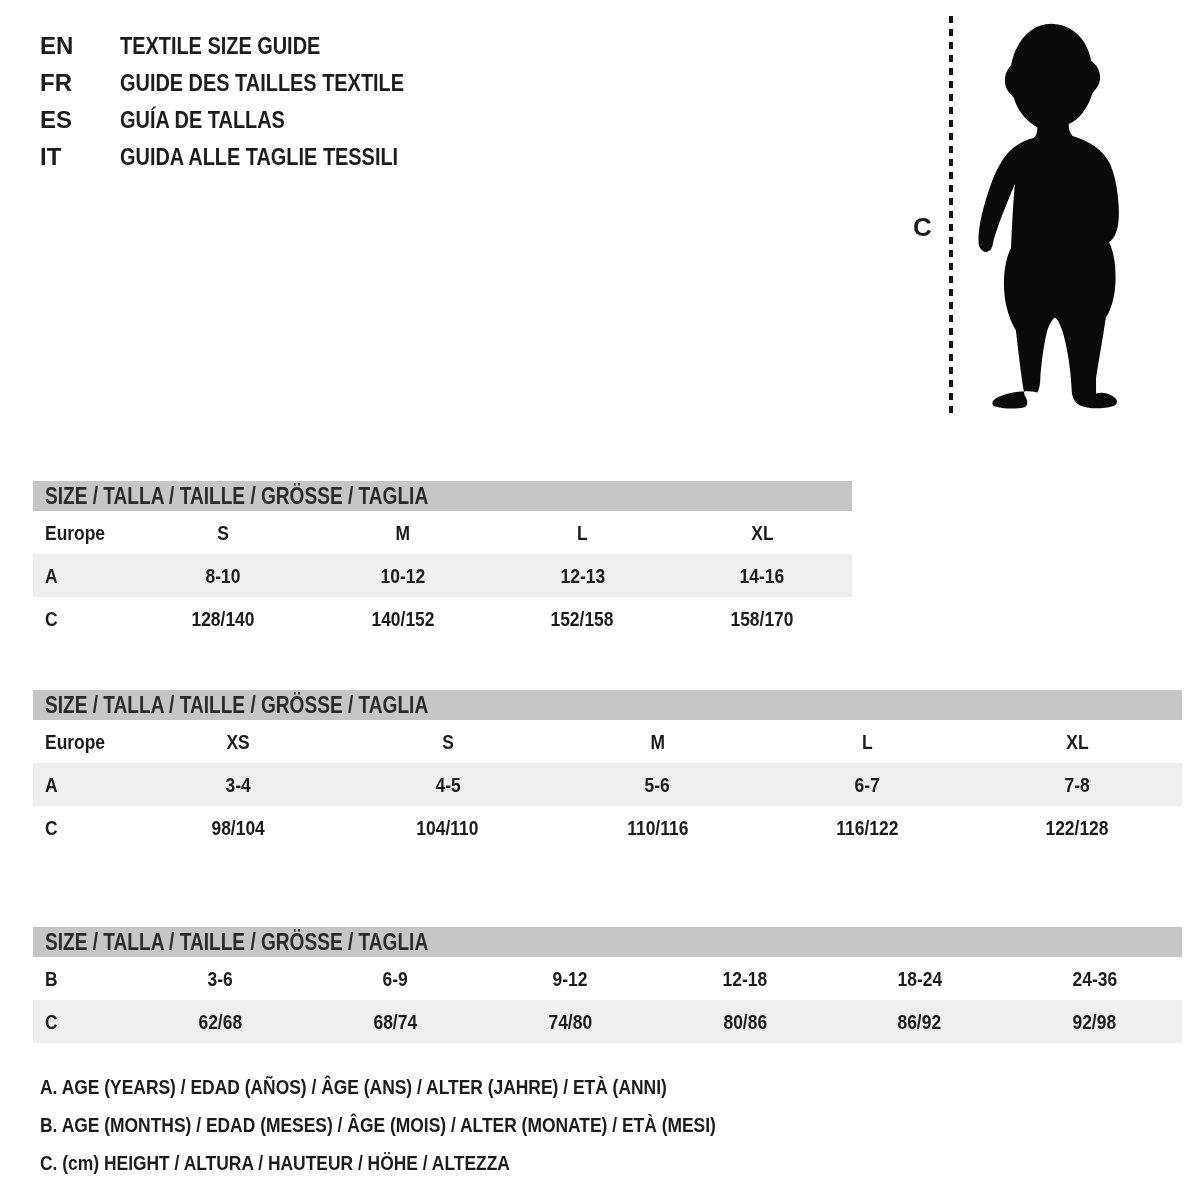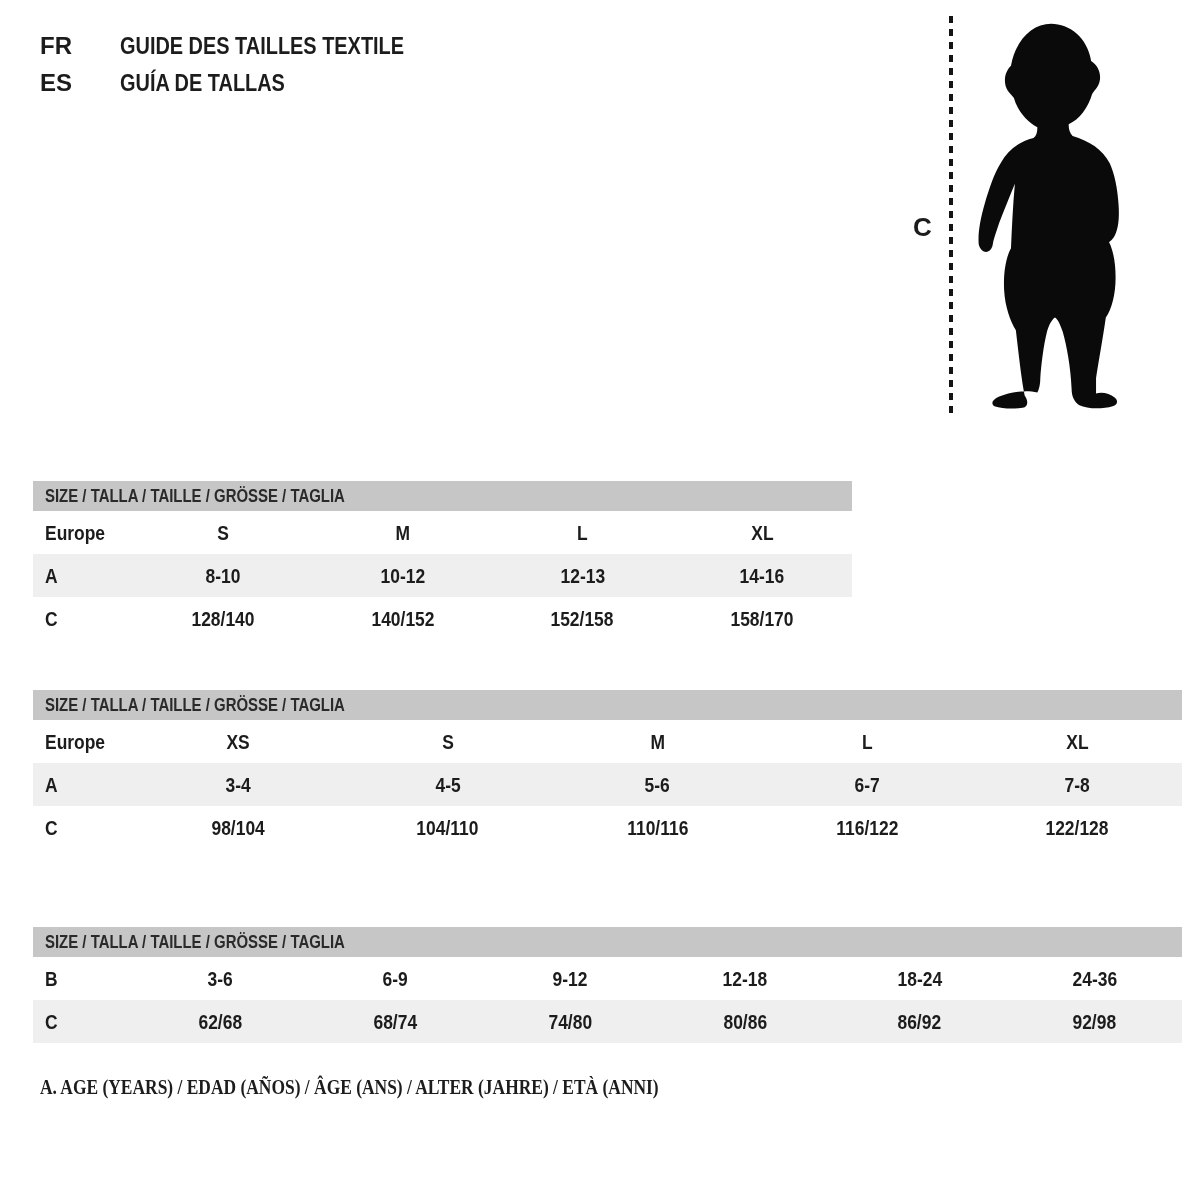--- a/index.html
+++ b/index.html
@@ -28,49 +28,57 @@
 
   
   .sec-title { position:absolute; left:40px; margin:0; font-size:22px; font-weight:700; }
   .sub { font-size:14px; vertical-align:-4px; }
   .babies-title { line-height:38px; }
 
   
   .tbl { position:absolute; left:33px; }
   .tbl-head {
     height:30px; display:flex; align-items:center; padding-left:12px;
-    background:#c6c6c6; font-size:18px; font-weight:700; color:#2a2a2a;
+    background:#c6c6c6; font-size:23px; font-weight:700; color:#2a2a2a;
   }
   .tbl-row { display:grid; height:43px; align-items:center; font-size:21px; font-weight:700; }
   .cols4 { grid-template-columns:100px repeat(4,1fr); }
   .cols5 { grid-template-columns:100px repeat(5,1fr); }
   .cols6 { grid-template-columns:100px repeat(6,1fr); }
   .row-alt { background:#efefef; }
   .lbl { padding-left:12px; text-align:left; }
   .val { text-align:center; }
   .w-junior { width:819px; }
   .w-full   { width:1149px; }
 
   
   .legend { position:absolute; left:40px; top:1068px; }
-  .legend-line { height:38px; display:flex; align-items:center; font-size:21px; font-weight:700;font-family:Liberation Serif, serif; }
+  .legend-line { height:38px; display:flex; align-items:center; font-size:21px; font-weight:700; }
 </style>
 </head>
 <body>
 
 <div class="page">
 
   <div class="lang-block">
     <div class="lang-row">
+      <span class="lang-code">EN</span>
+      <span class="lang-label cx">TEXTILE SIZE GUIDE</span>
+    </div>
+    <div class="lang-row">
       <span class="lang-code">FR</span>
       <span class="lang-label cx">GUIDE DES TAILLES TEXTILE</span>
     </div>
     <div class="lang-row">
       <span class="lang-code">ES</span>
       <span class="lang-label cx">GUÍA DE TALLAS</span>
+    </div>
+    <div class="lang-row">
+      <span class="lang-code">IT</span>
+      <span class="lang-label cx">GUIDA ALLE TAGLIE TESSILI</span>
     </div>
   </div>
 
   <span class="fig-label">C</span>
   <div class="dash-line"></div>
   <svg class="toddler" width="176" height="400" viewBox="0 0 180 410" preserveAspectRatio="none" aria-hidden="true">
     <path fill="#0a0a0a" d="M87,8
       C106,8 124,22 128,46 C134,50 138,57 137,65 C136,73 131,76 129,80
       C125,94 116,106 105,111 C105,116 106,120 109,123
       C126,128 140,137 147,151 C152,162 155,177 156,193 C157,207 156,219 151,227
@@ -168,15 +176,21 @@
       <span class="val"><span class="cxc">80/86</span></span>
       <span class="val"><span class="cxc">86/92</span></span>
       <span class="val"><span class="cxc">92/98</span></span>
     </div>
   </div>
 
   <div class="legend">
     <div class="legend-line">
         <span class="cx">A. AGE (YEARS) / EDAD (AÑOS) / ÂGE (ANS) / ALTER (JAHRE) / ETÀ (ANNI)</span>
       </div>
+    <div class="legend-line">
+        <span class="cx">B. AGE (MONTHS) / EDAD (MESES) / ÂGE (MOIS) / ALTER (MONATE) / ETÀ (MESI)</span>
+      </div>
+    <div class="legend-line">
+        <span class="cx">C. (cm) HEIGHT / ALTURA / HAUTEUR / HÖHE / ALTEZZA</span>
+      </div>
   </div>
 
 </div>
 
 </body></html>

